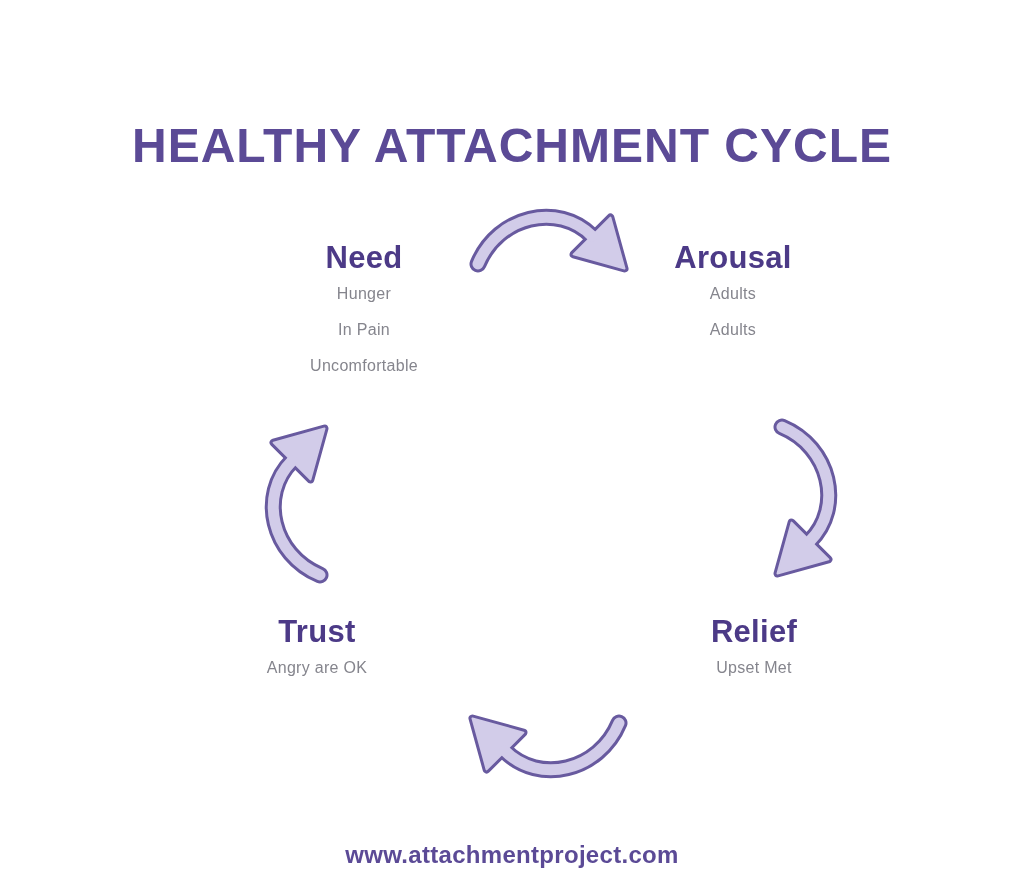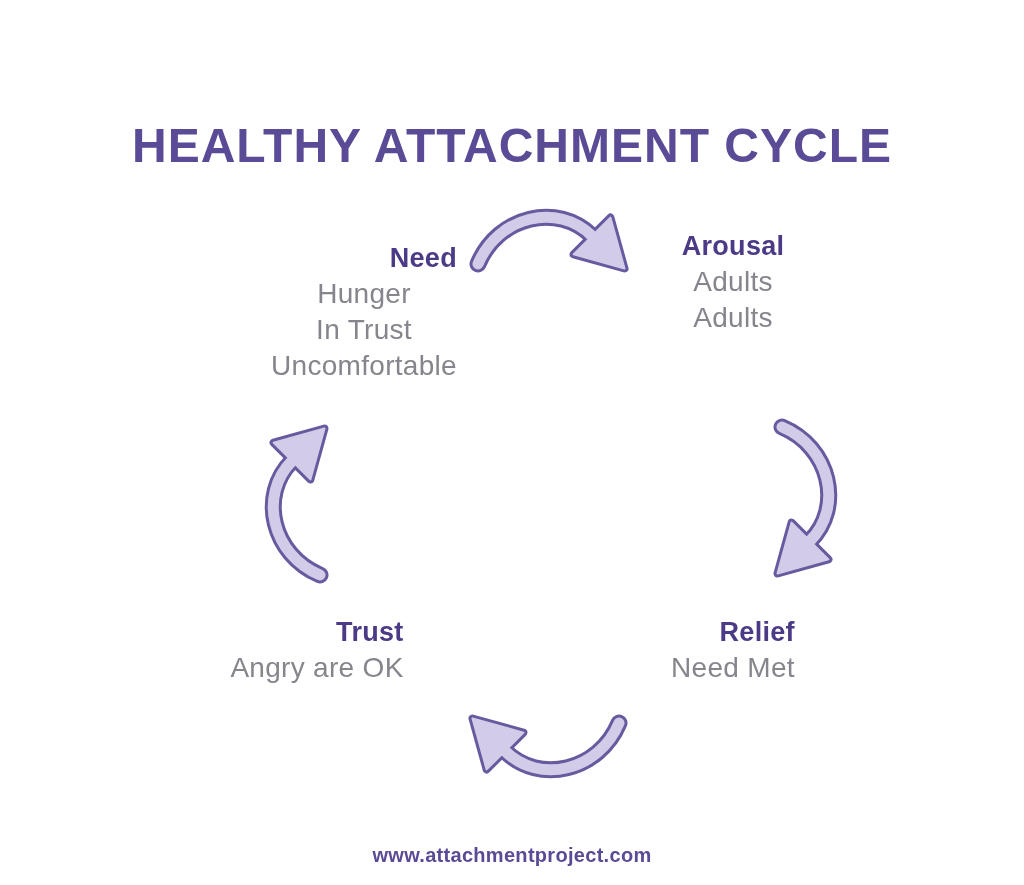--- a/index.html
+++ b/index.html
@@ -27,83 +27,82 @@
     letter-spacing:1px;
     color:var(--title-purple);
   }
   .stage{
     position:absolute;
     transform:translateX(-50%);
     text-align:center;
     white-space:nowrap;
   }
   .stage-title{
-    font-size:27px;line-height:32px;
+    font-size:31px;line-height:32px;
     font-weight:bold;
     letter-spacing:.3px;
     color:var(--heading-purple);
     margin-bottom:2px;
-    text-align:right;
   }
   .stage-item{
-    font-size:28px;line-height:36px;
+    font-size:16px;line-height:36px;
     letter-spacing:.3px;
     color:var(--item-gray);
   }
   #stage-need{left:328px;top:242px;}
-  #stage-arousal{left:697px;top:230px;}
+  #stage-arousal{left:697px;top:242px;}
   #stage-trust{left:281px;top:616px;}
-  #stage-relief{left:697px;top:616px;}
+  #stage-relief{left:718px;top:616px;}
 
   .arrow-wrap{
     position:absolute;
     width:172px;height:76px;
   }
   #arrow-top{left:430px;top:202px;}
   #arrow-right{left:684px;top:463px;transform:rotate(90deg);}
   #arrow-bottom{left:423px;top:709px;transform:rotate(180deg);}
   #arrow-left{left:174px;top:463px;transform:rotate(270deg);}
   .arrow-wrap svg{display:block;width:100%;height:100%;}
   .arrow .ad{fill:none;stroke:var(--arrow-dark);stroke-width:17;stroke-linecap:round;}
   .arrow .al{fill:none;stroke:var(--arrow-light);stroke-width:11;stroke-linecap:round;}
   .arrow .hd{fill:var(--arrow-dark);stroke:var(--arrow-dark);stroke-width:8;stroke-linejoin:round;}
   .arrow .hl{fill:var(--arrow-light);stroke:var(--arrow-light);stroke-width:2;stroke-linejoin:round;}
 
   .footer{
     position:absolute;top:843px;left:0;right:0;
     text-align:center;
-    font-size:20px;line-height:24px;
+    font-size:24px;line-height:24px;
     font-weight:bold;
     letter-spacing:.3px;
     color:var(--title-purple);
   }
 </style>
 </head>
 <body>
 
 <div class="canvas">
 
   <h1 class="title">HEALTHY ATTACHMENT CYCLE</h1>
 
   <div class="stage" id="stage-need">
     <div class="stage-title">Need</div>
     <div class="stage-item">Hunger</div>
-    <div class="stage-item">In Trust</div>
+    <div class="stage-item">In Pain</div>
     <div class="stage-item">Uncomfortable</div>
   </div>
 
   <div class="stage" id="stage-arousal">
     <div class="stage-title">Arousal</div>
     <div class="stage-item">Adults</div>
     <div class="stage-item">Adults</div>
   </div>
 
   <div class="stage" id="stage-relief">
     <div class="stage-title">Relief</div>
-    <div class="stage-item">Need Met</div>
+    <div class="stage-item">Upset Met</div>
   </div>
 
   <div class="stage" id="stage-trust">
     <div class="stage-title">Trust</div>
     <div class="stage-item">Angry are OK</div>
   </div>
 
   <div class="arrow-wrap" id="arrow-top">
     <svg class="arrow" viewBox="0 0 172 76" aria-hidden="true">
       <path class="ad" d="M12 62 C 32 14, 92 0, 126 34"></path>

